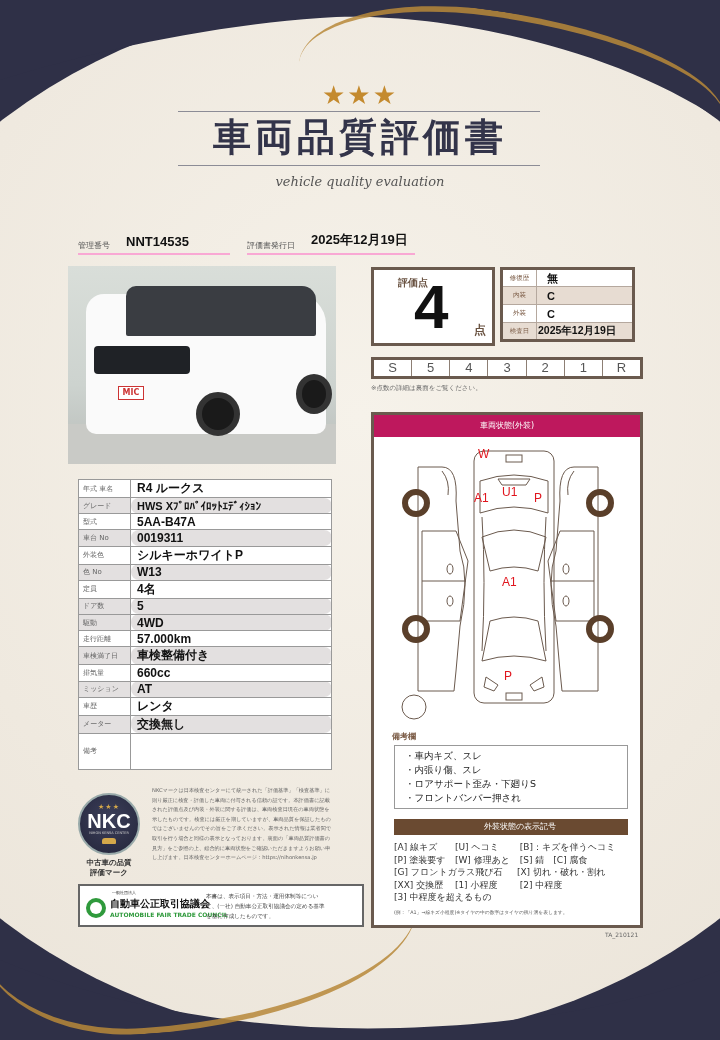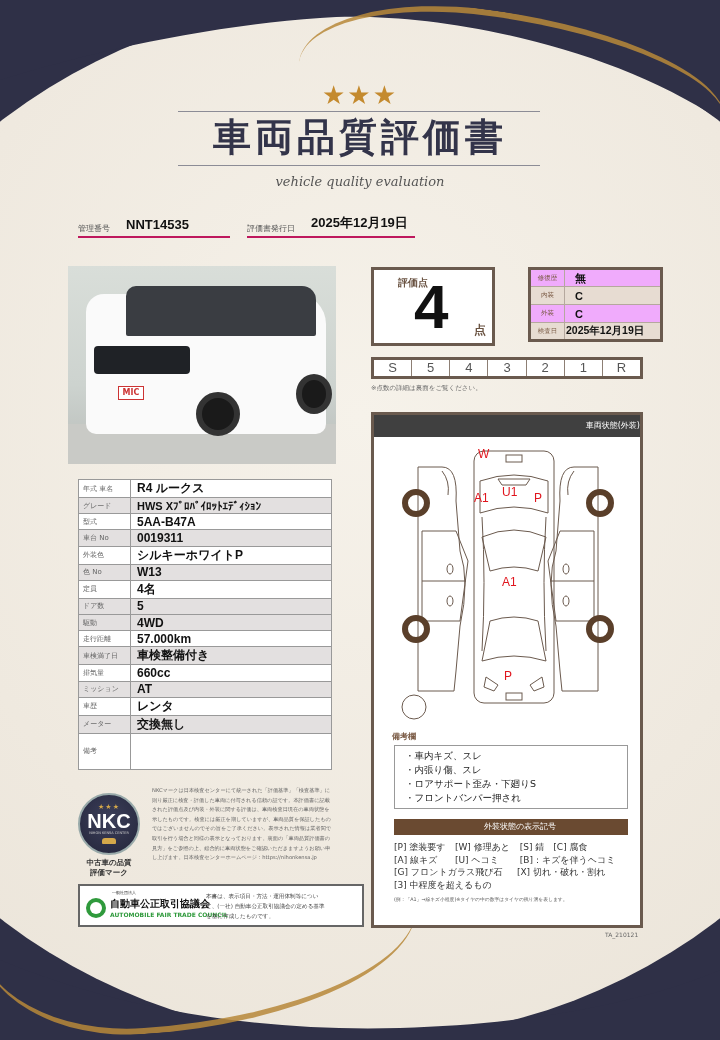--- a/index.html
+++ b/index.html
@@ -45,40 +45,40 @@
   .title-line { position: absolute; left: 178px; width: 362px; height: 1px; background: #8c8c96; }
   .title {
     position: absolute; left: 0; width: 720px; top: 112px; text-align: center;
     font-family: "DejaVu Serif", serif; font-weight: bold; font-size: 38px; color: #33344a; letter-spacing: 4px;
   }
   .subtitle {
     position: absolute; left: 0; width: 720px; top: 174px; text-align: center;
     font-family: "DejaVu Serif", serif; font-style: italic; font-size: 13px; color: #555;
   }
 
-  .meta { position: absolute; top: 216px; height: 22px; border-bottom: 2px solid #be185d; text-align: right; }
+  .meta { position: absolute; top: 233px; height: 22px; border-bottom: 2px solid #f9a8d4; text-align: right; }
   .meta .lbl { position: absolute; bottom: 2px; left: 0; font-size: 8px; color: #555; }
   .meta .val { position: absolute; bottom: 4px; font-size: 13px; font-weight: bold; font-family: "Liberation Sans", sans-serif; }
 
   .photo {
     position: absolute; left: 68px; top: 266px; width: 268px; height: 198px;
     background: linear-gradient(180deg, #d9ded9 0%, #cdd3cf 60%, #b8bcb9 100%);
     overflow: hidden;
   }
   .photo .car-body { position: absolute; left: 18px; top: 28px; width: 240px; height: 140px; background: #fafafa; border-radius: 18px 30px 10px 10px; }
   .photo .car-window { position: absolute; left: 58px; top: 20px; width: 190px; height: 50px; background: #3a3d42; border-radius: 10px 14px 2px 2px; }
   .photo .car-grille { position: absolute; left: 26px; top: 80px; width: 96px; height: 28px; background: #1f2226; border-radius: 4px; }
   .photo .wheel { position: absolute; width: 44px; height: 44px; border-radius: 50%; background: #1a1a1a; border: 6px solid #333; }
   .photo .mic { position: absolute; left: 50px; top: 120px; width: 26px; height: 14px; background: #fff; border: 1px solid #c33; font-size: 8px; color: #c33; text-align: center; line-height: 12px; font-weight: bold; }
   .photo .floor { position: absolute; left: 0; bottom: 0; width: 100%; height: 40px; background: #c9cac6; }
 
   .spec-table { position: absolute; left: 78px; top: 479px; width: 254px; border-collapse: collapse; background: #fff; border: 1px solid #777; }
   .spec-table td { border: 1px solid #999; height: 16.2px; vertical-align: middle; }
   .spec-table td.k { width: 52px; font-size: 7px; color: #666; padding-left: 4px; }
-  .spec-table td.v { font-size: 12px; font-weight: bold; font-family: "Liberation Sans", sans-serif; padding-left: 6px; color: #111; white-space: nowrap; }
+  .spec-table td.v { font-size: 12px; font-weight: bold; font-family: "Liberation Sans", sans-serif; padding-left: 6px; color: #111; white-space: nowrap; border-radius: 8px; }
   .spec-table tr.alt { background: #e3e0e0; }
   .spec-table tr.remarks td { height: 36px; background: #fff; }
 
   .nkc-badge {
     position: absolute; left: 78px; top: 793px; width: 62px; height: 62px; border-radius: 50%;
     background: radial-gradient(circle at 50% 40%, #3c3f5a, #23253a); color: #fff; text-align: center;
     border: 2px solid #9aa;
   }
   .nkc-badge .s { font-size: 7px; color: #d4a84a; margin-top: 8px; letter-spacing: 1px; }
   .nkc-badge .n { font-size: 20px; font-weight: bold; line-height: 20px; font-family: "Liberation Sans", sans-serif; }
@@ -93,33 +93,33 @@
   .afc-small { position: absolute; left: 32px; top: 4px; font-size: 4px; color: #333; }
   .afc-jp { position: absolute; left: 30px; top: 11px; font-size: 10px; font-weight: bold; color: #111; }
   .afc-en { position: absolute; left: 30px; top: 25px; font-size: 6px; color: #2f9a3c; font-weight: bold; }
   .afc-desc { position: absolute; left: 126px; top: 5px; width: 122px; font-size: 5.6px; color: #444; line-height: 10px; }
 
   .score-box { position: absolute; left: 371px; top: 267px; width: 124px; height: 79px; border: 3px solid #6a5a4e; background: #fff; }
   .score-box .lbl { position: absolute; left: 8px; top: 6px; font-size: 10px; color: #6a5342; font-weight: bold; padding-left: 16px; }
   .score-box .num { position: absolute; left: 40px; top: 6px; font-size: 62px; font-weight: bold; font-family: "Liberation Sans", sans-serif; line-height: 62px; }
   .score-box .unit { position: absolute; right: 6px; bottom: 4px; font-size: 12px; color: #6a5342; font-weight: bold; }
 
-  .info-table { position: absolute; left: 528px; top: 267px; width: 135px; border-collapse: collapse; border: 3px solid #6a5a4e; background: #f0abfc; }
+  .info-table { position: absolute; left: 500px; top: 267px; width: 135px; border-collapse: collapse; border: 3px solid #6a5a4e; background: #ffffff; }
   .info-table td { height: 18px; border: 1px solid #b5a89e; vertical-align: middle; }
   .info-table td.k { width: 35px; font-size: 6.5px; color: #7a5a44; text-align: center; }
   .info-table td.v { font-size: 11px; font-weight: bold; font-family: "Liberation Sans", sans-serif; padding-left: 4px; white-space: nowrap; }
   .info-table tr.alt { background: #e7dcd2; }
 
   .grade-scale { position: absolute; left: 371px; top: 357px; width: 272px; height: 22px; display: flex; border: 3px solid #6a5a4e; background: #fff; }
   .grade-scale div { flex: 1; text-align: center; border-right: 1px solid #8d7f74; font-size: 13px; line-height: 16px; color: #555; font-family: "Liberation Sans", sans-serif; }
   .grade-scale div:last-child { border-right: none; }
   .grade-note { position: absolute; left: 371px; top: 384px; font-size: 6.5px; color: #666; }
 
   .exterior-panel { position: absolute; left: 371px; top: 412px; width: 272px; height: 516px; border: 3px solid #6a5a4e; background: #fff; }
-  .panel-header { height: 22px; background: #404040; color: #fff; text-align: right; font-size: 8px; line-height: 22px; }
+  .panel-header { height: 22px; background: #be185d; color: #fff; text-align: center; font-size: 8px; line-height: 22px; }
   .diagram { position: absolute; left: 24px; top: 26px; width: 220px; height: 280px; }
   .mark { position: absolute; color: #e0151d; font-size: 12px; font-family: "Liberation Sans", sans-serif; }
   .remarks-label { position: absolute; left: 18px; top: 316px; font-size: 8px; color: #7a5a44; font-weight: bold; }
   .remarks-box { position: absolute; left: 20px; top: 330px; width: 234px; height: 64px; border: 1px solid #999; background: #fff; padding: 3px 10px; }
   .remarks-box div { font-size: 9.5px; line-height: 14px; color: #222; }
   .legend-header { position: absolute; left: 20px; top: 404px; width: 234px; height: 16px; background: #6a4a31; color: #fff; font-size: 8px; text-align: center; line-height: 16px; padding-left: 18px; }
   .legend { position: absolute; left: 20px; top: 426px; width: 240px; font-size: 9px; color: #333; line-height: 12.6px; }
   .legend .row { white-space: nowrap; }
   .legend .row span { display: inline-block; }
   .legend .foot { font-size: 4.8px; color: #555; margin-top: 3px; }
@@ -337,34 +337,39 @@
     <div class="remarks-box">
       <div>・車内キズ、スレ</div>
       <div>・内張り傷、スレ</div>
       <div>・ロアサポート歪み・下廻りS</div>
       <div>・フロントバンパー押され</div>
     </div>
 
     <div class="legend-header">外装状態の表示記号</div>
     <div class="legend">
       <div class="row">
+        <span style="width:58px">[A] 線キズ</span>
+        <span style="width:62px">[U] ヘコミ</span>
+        <span>[B]：キズを伴うヘコミ</span>
+      </div>
+      <div class="row">
         <span style="width:58px">[P] 塗装要す</span>
         <span style="width:62px">[W] 修理あと</span>
         <span>[S] 錆　[C] 腐食</span>
       </div>
       <div class="row">
-        <span style="width:58px">[A] 線キズ</span>
-        <span style="width:62px">[U] ヘコミ</span>
-        <span>[B]：キズを伴うヘコミ</span>
-      </div>
-      <div class="row">
         <span style="width:120px">[G] フロントガラス飛び石</span>
         <span>[X] 切れ・破れ・割れ</span>
       </div>
       <div class="row">
+        <span style="width:58px">[XX] 交換歴</span>
+        <span style="width:62px">[1] 小程度</span>
+        <span>[2] 中程度</span>
+      </div>
+      <div class="row">
         <span>[3] 中程度を超えるもの</span>
       </div>
       <div class="foot">(例：「A1」→線キズ小程度)※タイヤの中の数字はタイヤの残り溝を表します。</div>
     </div>
   </div>
 
   <div class="form-id">TA_210121</div>
 </div>
 
 </body></html>

